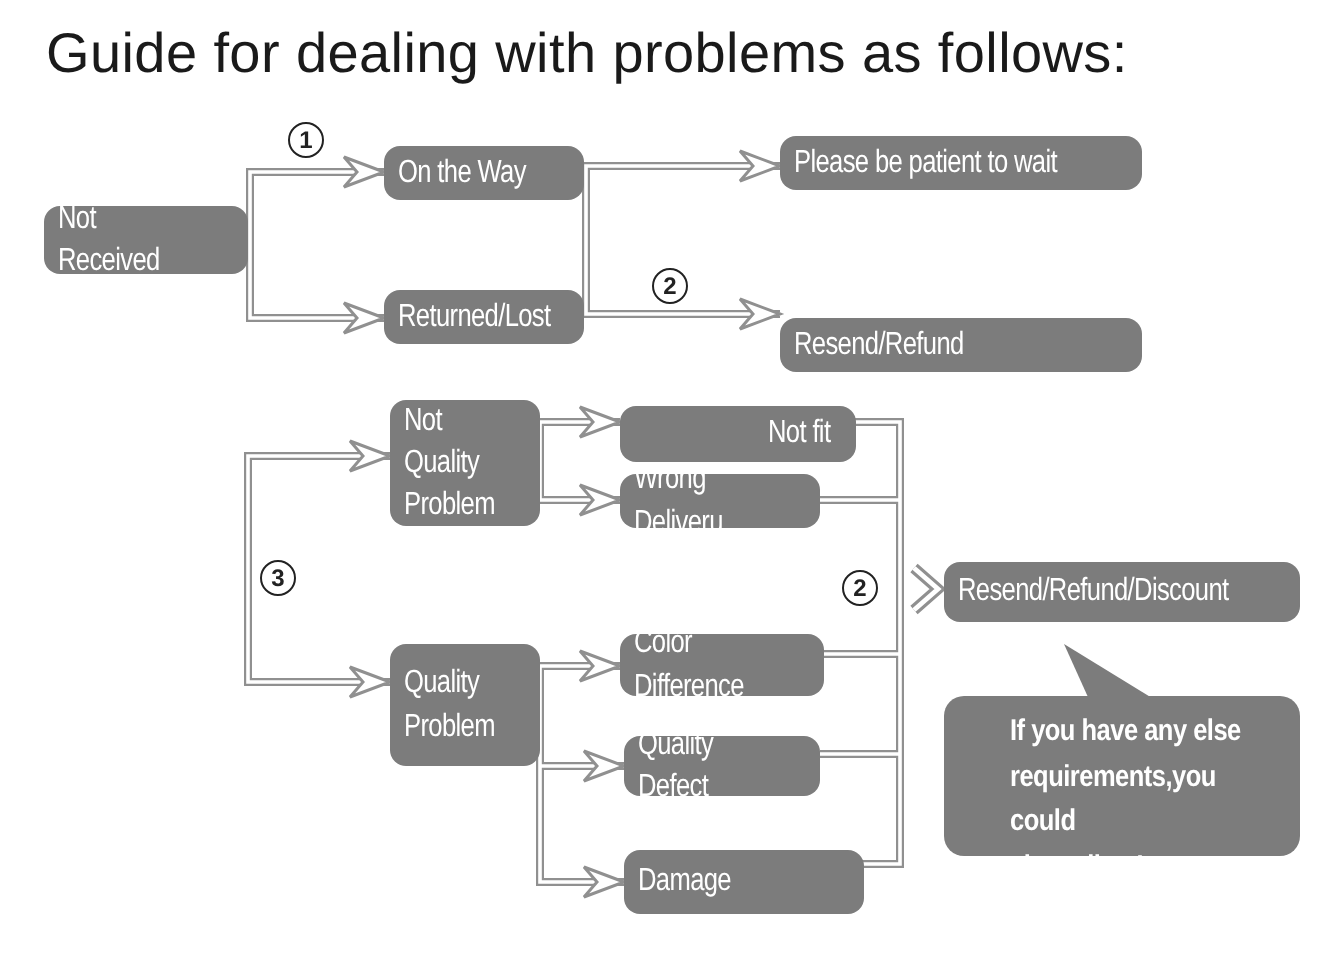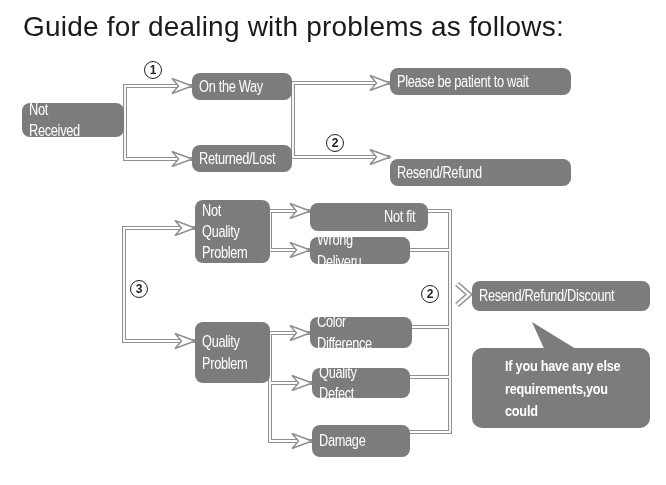--- a/index.html
+++ b/index.html
@@ -155,21 +155,21 @@
     </div>
   <div class="node" style="left:310px; top:237px; width:100px; height:27px;">
       <span class="txt">Wrong Deliveru</span>
     </div>
   <div class="node" style="left:310px; top:317px; width:102px; height:31px;">
       <span class="txt">Color Difference</span>
     </div>
   <div class="node" style="left:312px; top:368px; width:98px;  height:30px;">
       <span class="txt">Quality Defect</span>
     </div>
-  <div class="node" style="left:312px; top:425px; width:98px;  height:32px;">
+  <div class="node" style="left:312px; top:425px; width:120px;  height:32px;">
       <span class="txt">Damage</span>
     </div>
 
   <div class="node" style="left:472px; top:281px; width:178px; height:30px;align-items:center;">
       <span class="txt">Resend/Refund/Discount</span>
     </div>
 
   <div class="bubble" style="left:472px; top:348px; width:178px; height:80px;padding-left:33px;"><span class="txt">If you have any else
 requirements,you could
 also tell us!</span></div>

